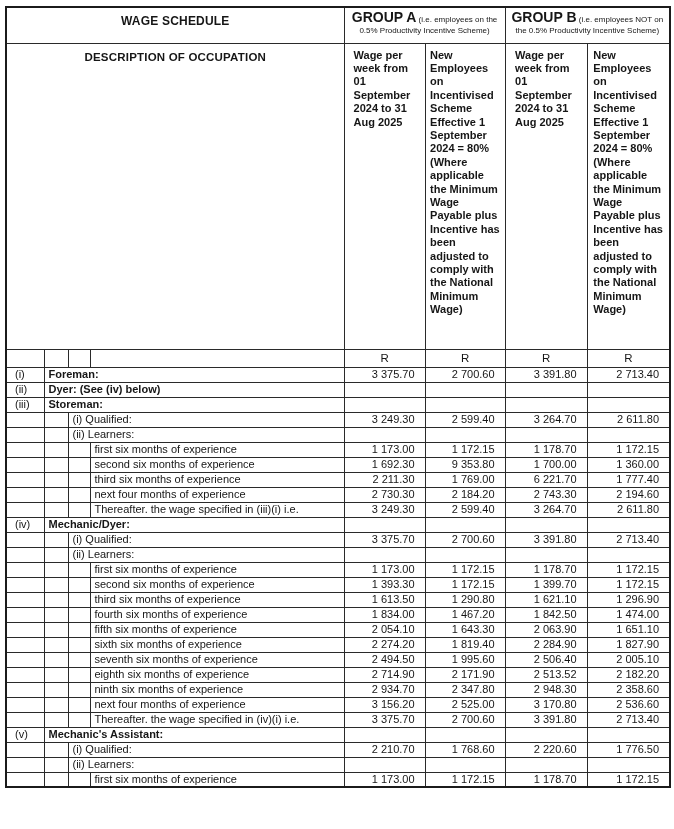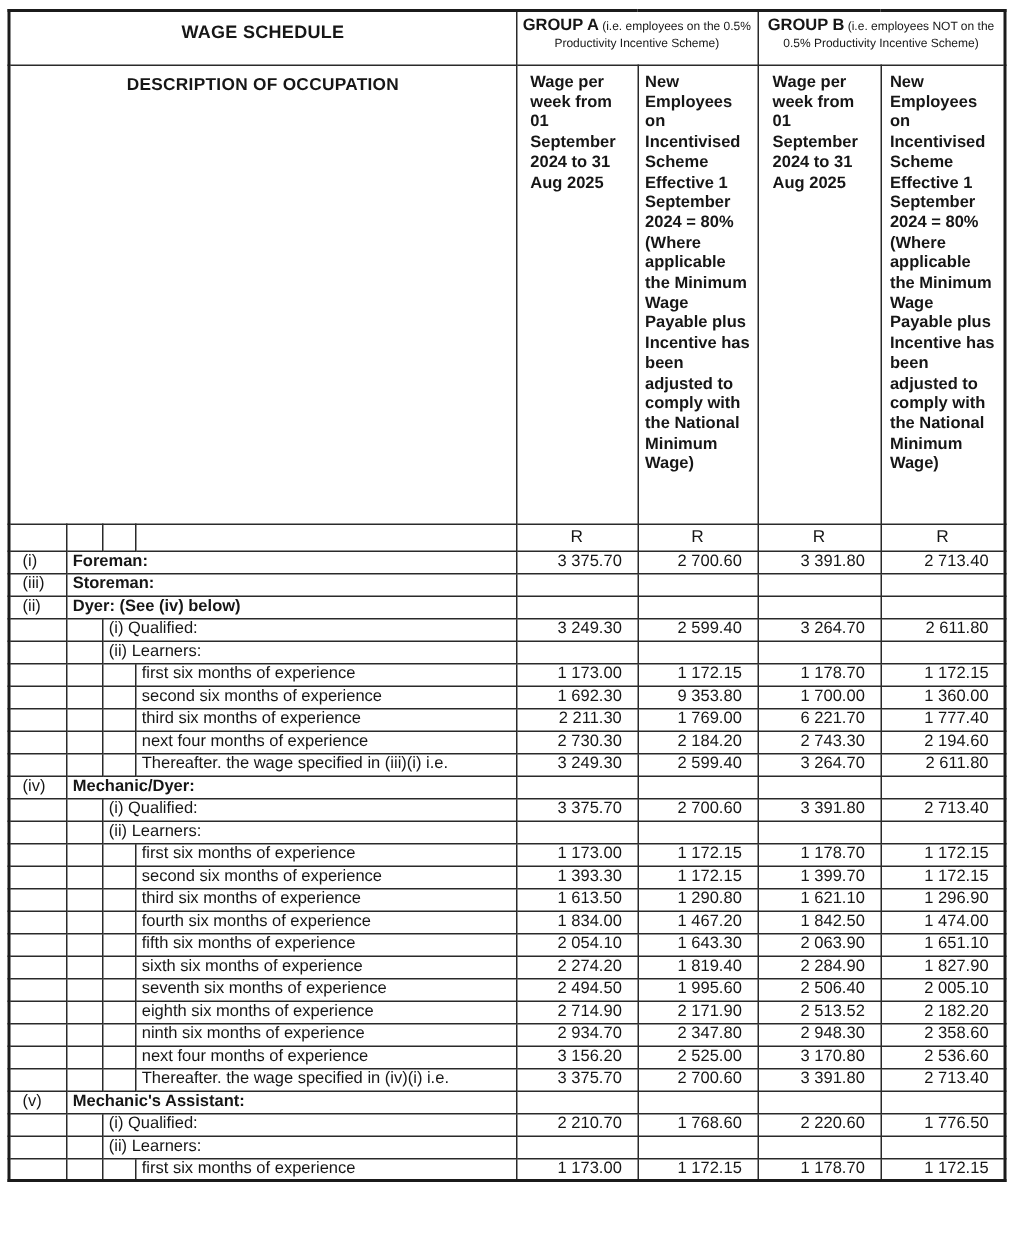--- a/index.html
+++ b/index.html
@@ -32,21 +32,21 @@
     padding-top: 6px;
     letter-spacing: .2px;
     margin-left: 48px;
   }
   .h-group {
     font-size: 8px; font-weight: normal;
     text-align: center; vertical-align: top;
     padding: 4px 3px 0 3px;
     line-height: 11px;
   }
-  .g-name { font-size: 11px; font-weight: bold; }
+  .g-name { font-size: 14px; font-weight: bold; }
   
   .h-desc {
     vertical-align: top;
     font-size: 11.5px; font-weight: bold;
     text-align: center;
     padding-top: 7px;
     height: 306px;
     letter-spacing: .2px;
   }
   .h-col { vertical-align: top; text-align: left; padding-top: 5px; }
@@ -128,30 +128,30 @@
     <tbody class="rows" id="rows">
         <tr>
           <td class="c-num">(i)</td>
           <td class="c-lbl b" colspan="3">Foreman:</td>
           <td class="c-val">3 375.70</td>
           <td class="c-val">2 700.60</td>
           <td class="c-val">3 391.80</td>
           <td class="c-val">2 713.40</td>
         </tr>
         <tr>
+          <td class="c-num">(ii)</td>
+          <td class="c-lbl b" colspan="3">Dyer: (See (iv) below)</td>
+          <td class="c-val"></td>
+          <td class="c-val"></td>
+          <td class="c-val"></td>
+          <td class="c-val"></td>
+        </tr>
+        <tr>
           <td class="c-num">(iii)</td>
           <td class="c-lbl b" colspan="3">Storeman:</td>
-          <td class="c-val"></td>
-          <td class="c-val"></td>
-          <td class="c-val"></td>
-          <td class="c-val"></td>
-        </tr>
-        <tr>
-          <td class="c-num">(ii)</td>
-          <td class="c-lbl b" colspan="3">Dyer: (See (iv) below)</td>
           <td class="c-val"></td>
           <td class="c-val"></td>
           <td class="c-val"></td>
           <td class="c-val"></td>
         </tr>
         <tr>
           <td class="c-num"></td>
           <td class="c-empty"></td>
           <td class="c-lbl" colspan="2">(i) Qualified:</td>
           <td class="c-val">3 249.30</td>

